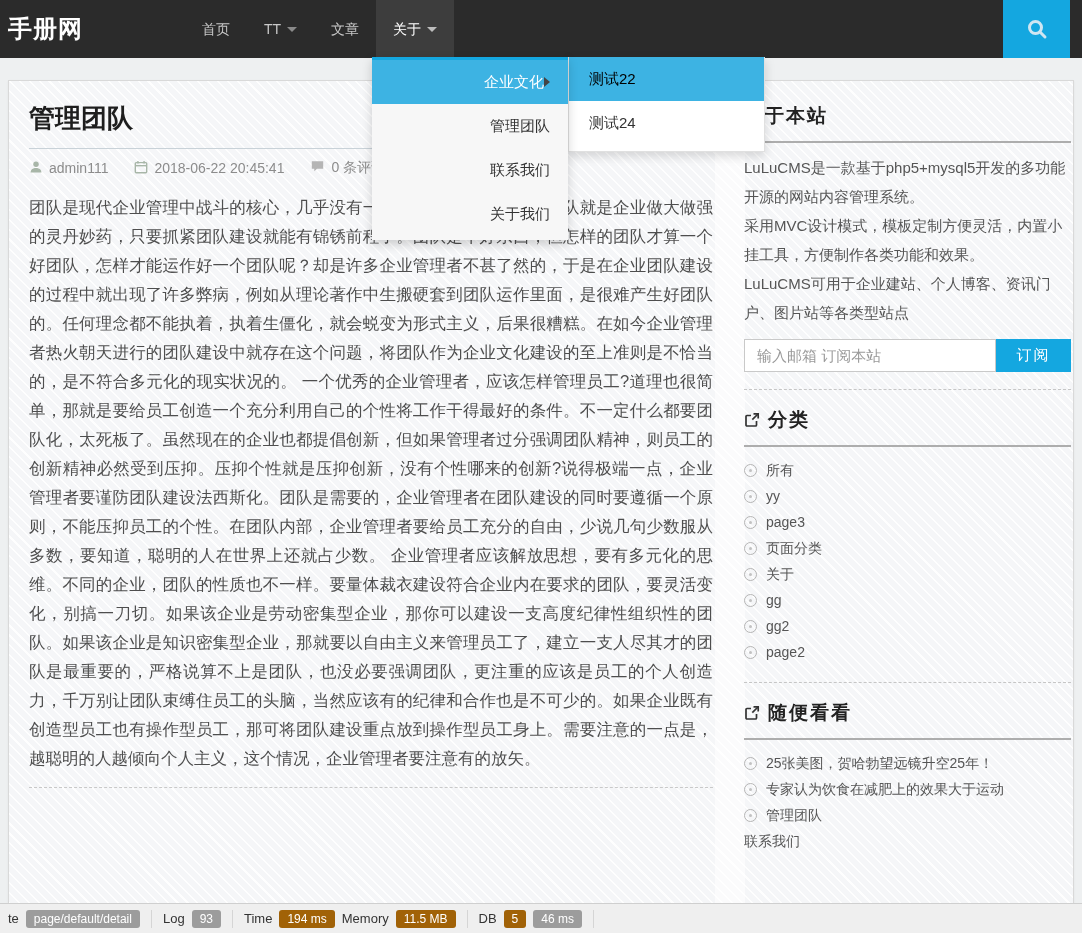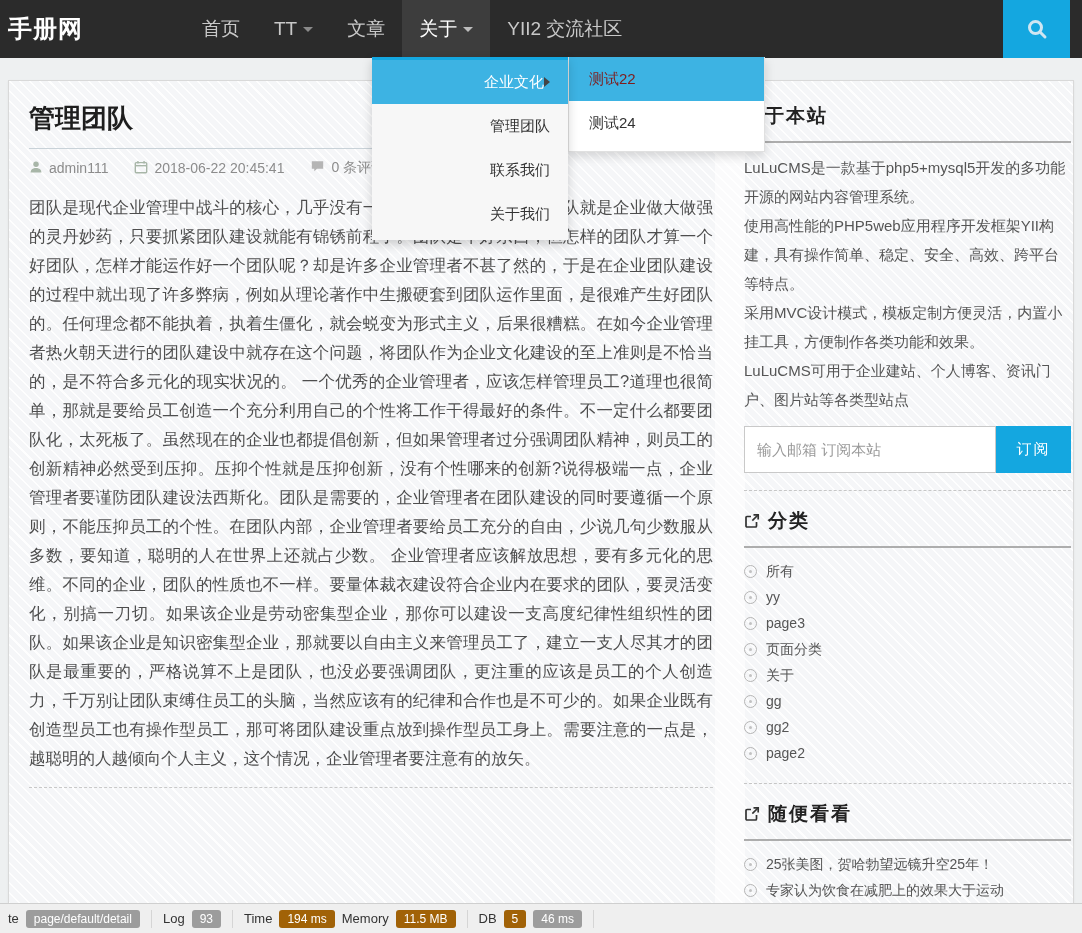--- a/index.html
+++ b/index.html
@@ -7,21 +7,21 @@
     font-family:"Liberation Sans","DejaVu Sans",sans-serif;
     background:#eef0f1; }
 
   
   .navbar { position:absolute; left:0; top:0; width:1082px; height:58px;
     background:#2b2b2b; z-index:50; }
   .brand { position:absolute; left:8px; top:0; height:58px; line-height:58px;
     color:#ffffff; font-size:24px; font-weight:bold; letter-spacing:1px;text-align:center; }
   .nav-menu { position:absolute; left:185px; top:0; height:58px; display:flex; }
   .nav-item { height:58px; line-height:58px; padding:0 17px; color:#c8c8c8;
-    font-size:19px; cursor:pointer; display:flex; align-items:center; gap:6px; }
+    font-size:14px; cursor:pointer; display:flex; align-items:center; gap:6px; }
   .nav-item.active { background:#3d3d3d; color:#ffffff; }
   .caret-down { width:0; height:0; border-left:5px solid transparent;
     border-right:5px solid transparent; border-top:5px solid #8a8a8a; display:inline-block; }
   .nav-item.active .caret-down { border-top-color:#bdbdbd; }
   .search-btn { position:absolute; right:12px; top:0; width:67px; height:58px;
     background:#14a7e0; border:none; cursor:pointer; display:flex;
     align-items:center; justify-content:center; }
 
   
   .panel { position:absolute; left:8px; top:80px; width:1066px; height:853px;
@@ -49,29 +49,29 @@
   .dropdown-item { height:44px; line-height:44px; padding:0 18px 0 22px; font-size:15px;
     color:#333; cursor:pointer; display:flex; align-items:center; justify-content:flex-end; }
   .dropdown-item.highlight { background:#3db3e3; color:#ffffff; }
   .caret-right { width:0; height:0; border-top:5px solid transparent;
     border-bottom:5px solid transparent; border-left:6px solid #444; display:inline-block; }
   .submenu { position:absolute; left:568px; top:57px; width:197px; background:#ffffff;
     border:1px solid #e0e0e0; border-top:none;
     box-shadow:0 4px 10px rgba(0,0,0,.15); z-index:99; padding-bottom:6px; }
   .submenu-item { height:44px; line-height:44px; padding:0 20px; font-size:15px;
     color:#333; cursor:pointer; }
-  .submenu-item.highlight { background:#3db3e3; color:#7f1d1d; }
+  .submenu-item.highlight { background:#3db3e3; color:#000000; }
 
   
   .sidebar { position:absolute; left:727px; top:0; width:335px; padding:22px 0 0 8px; }
   .side-heading { font-size:19px; font-weight:bold; color:#222; letter-spacing:2px;
     padding-bottom:12px; border-bottom:2px solid #adadad;
     display:flex; align-items:center; gap:8px; }
   .about-text { margin-top:10px; font-size:15px; line-height:29px; color:#555; }
-  .subscribe { margin-top:12px; display:flex; height:47px;justify-content:flex-end; }
+  .subscribe { margin-top:12px; display:flex; height:33px;justify-content:flex-end; }
   .subscribe input { flex:1; border:1px solid #c9c9c9; background:#fff; padding:0 12px;
     font-size:15px; color:#333; outline:none; font-family:inherit; }
   .subscribe input::placeholder { color:#9a9a9a; }
   .subscribe button { width:75px; background:#14a7e0; color:#fff; border:none;
     font-size:15px; letter-spacing:2px; cursor:pointer; font-family:inherit; }
   .dashed { border:none; border-top:1px dashed #c6c6c6; margin:17px 0; }
   .side-list { list-style:none; margin-top:10px;text-align:center; }
   .side-list li { line-height:26px; font-size:14px; color:#555; display:flex;
     align-items:center; gap:9px; cursor:pointer; }
   .bullet { width:13px; height:13px; border:1px solid #b5b5b5; border-radius:50%;
@@ -113,24 +113,20 @@
       <a class="nav-item">
         <span>文章</span>
 
       </a>
 
       <a class="nav-item active">
         <span>关于</span>
         <span class="caret-down"></span>
       </a>
 
-      <a class="nav-item">
-        <span>YII2 交流社区</span>
-
-      </a>
     </div>
   <button class="search-btn">
     <span>
       <svg width="24" height="24" viewBox="0 0 24 24">
         <circle cx="10.5" cy="10.5" r="6" fill="none" stroke="#cfe6f2" stroke-width="3"></circle>
         <line x1="15" y1="15" x2="20" y2="20" stroke="#cfe6f2" stroke-width="3" stroke-linecap="round"></line>
       </svg>
     </span>
   </button>
 </div>
@@ -175,21 +171,20 @@
   </div>
 
   <div class="sidebar">
 
     <div class="side-heading">
       <span>关于本站</span>
     </div>
     <div class="about-text">
 
     <div>LuLuCMS是一款基于php5+mysql5开发的多功能开源的网站内容管理系统。</div>
-        <div>使用高性能的PHP5web应用程序开发框架YII构建，具有操作简单、稳定、安全、高效、跨平台等特点。</div>
         <div>采用MVC设计模式，模板定制方便灵活，内置小挂工具，方便制作各类功能和效果。</div>
         <div>LuLuCMS可用于企业建站、个人博客、资讯门户、图片站等各类型站点</div>
       </div>
 
     <div class="subscribe">
       <input type="text" placeholder="输入邮箱 订阅本站" style="">
       <button>订阅</button>
     </div>
 
     <hr class="dashed">

